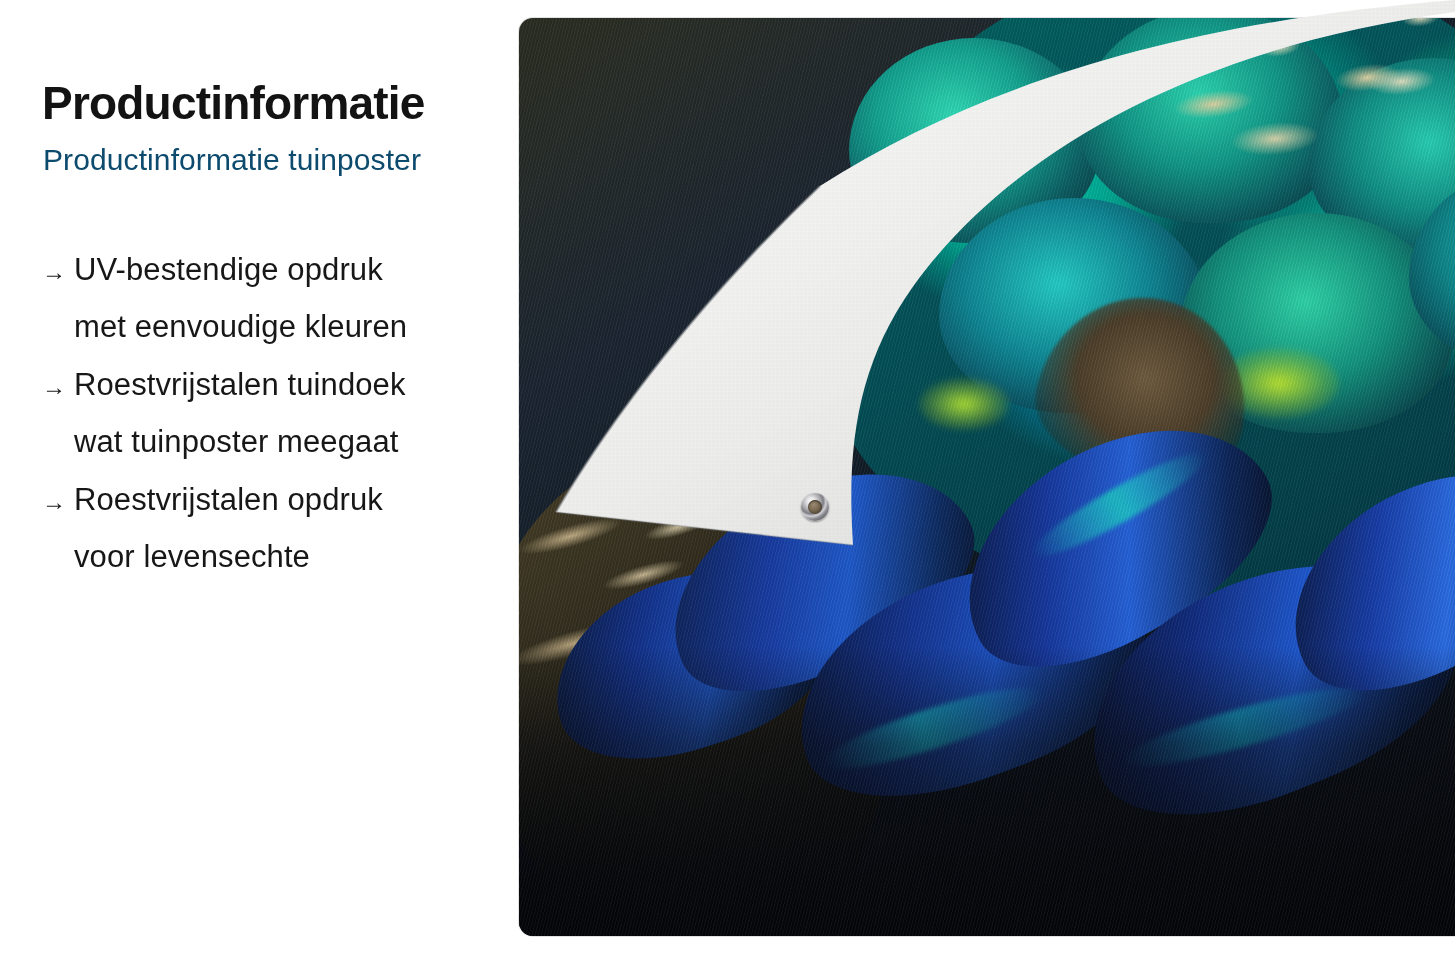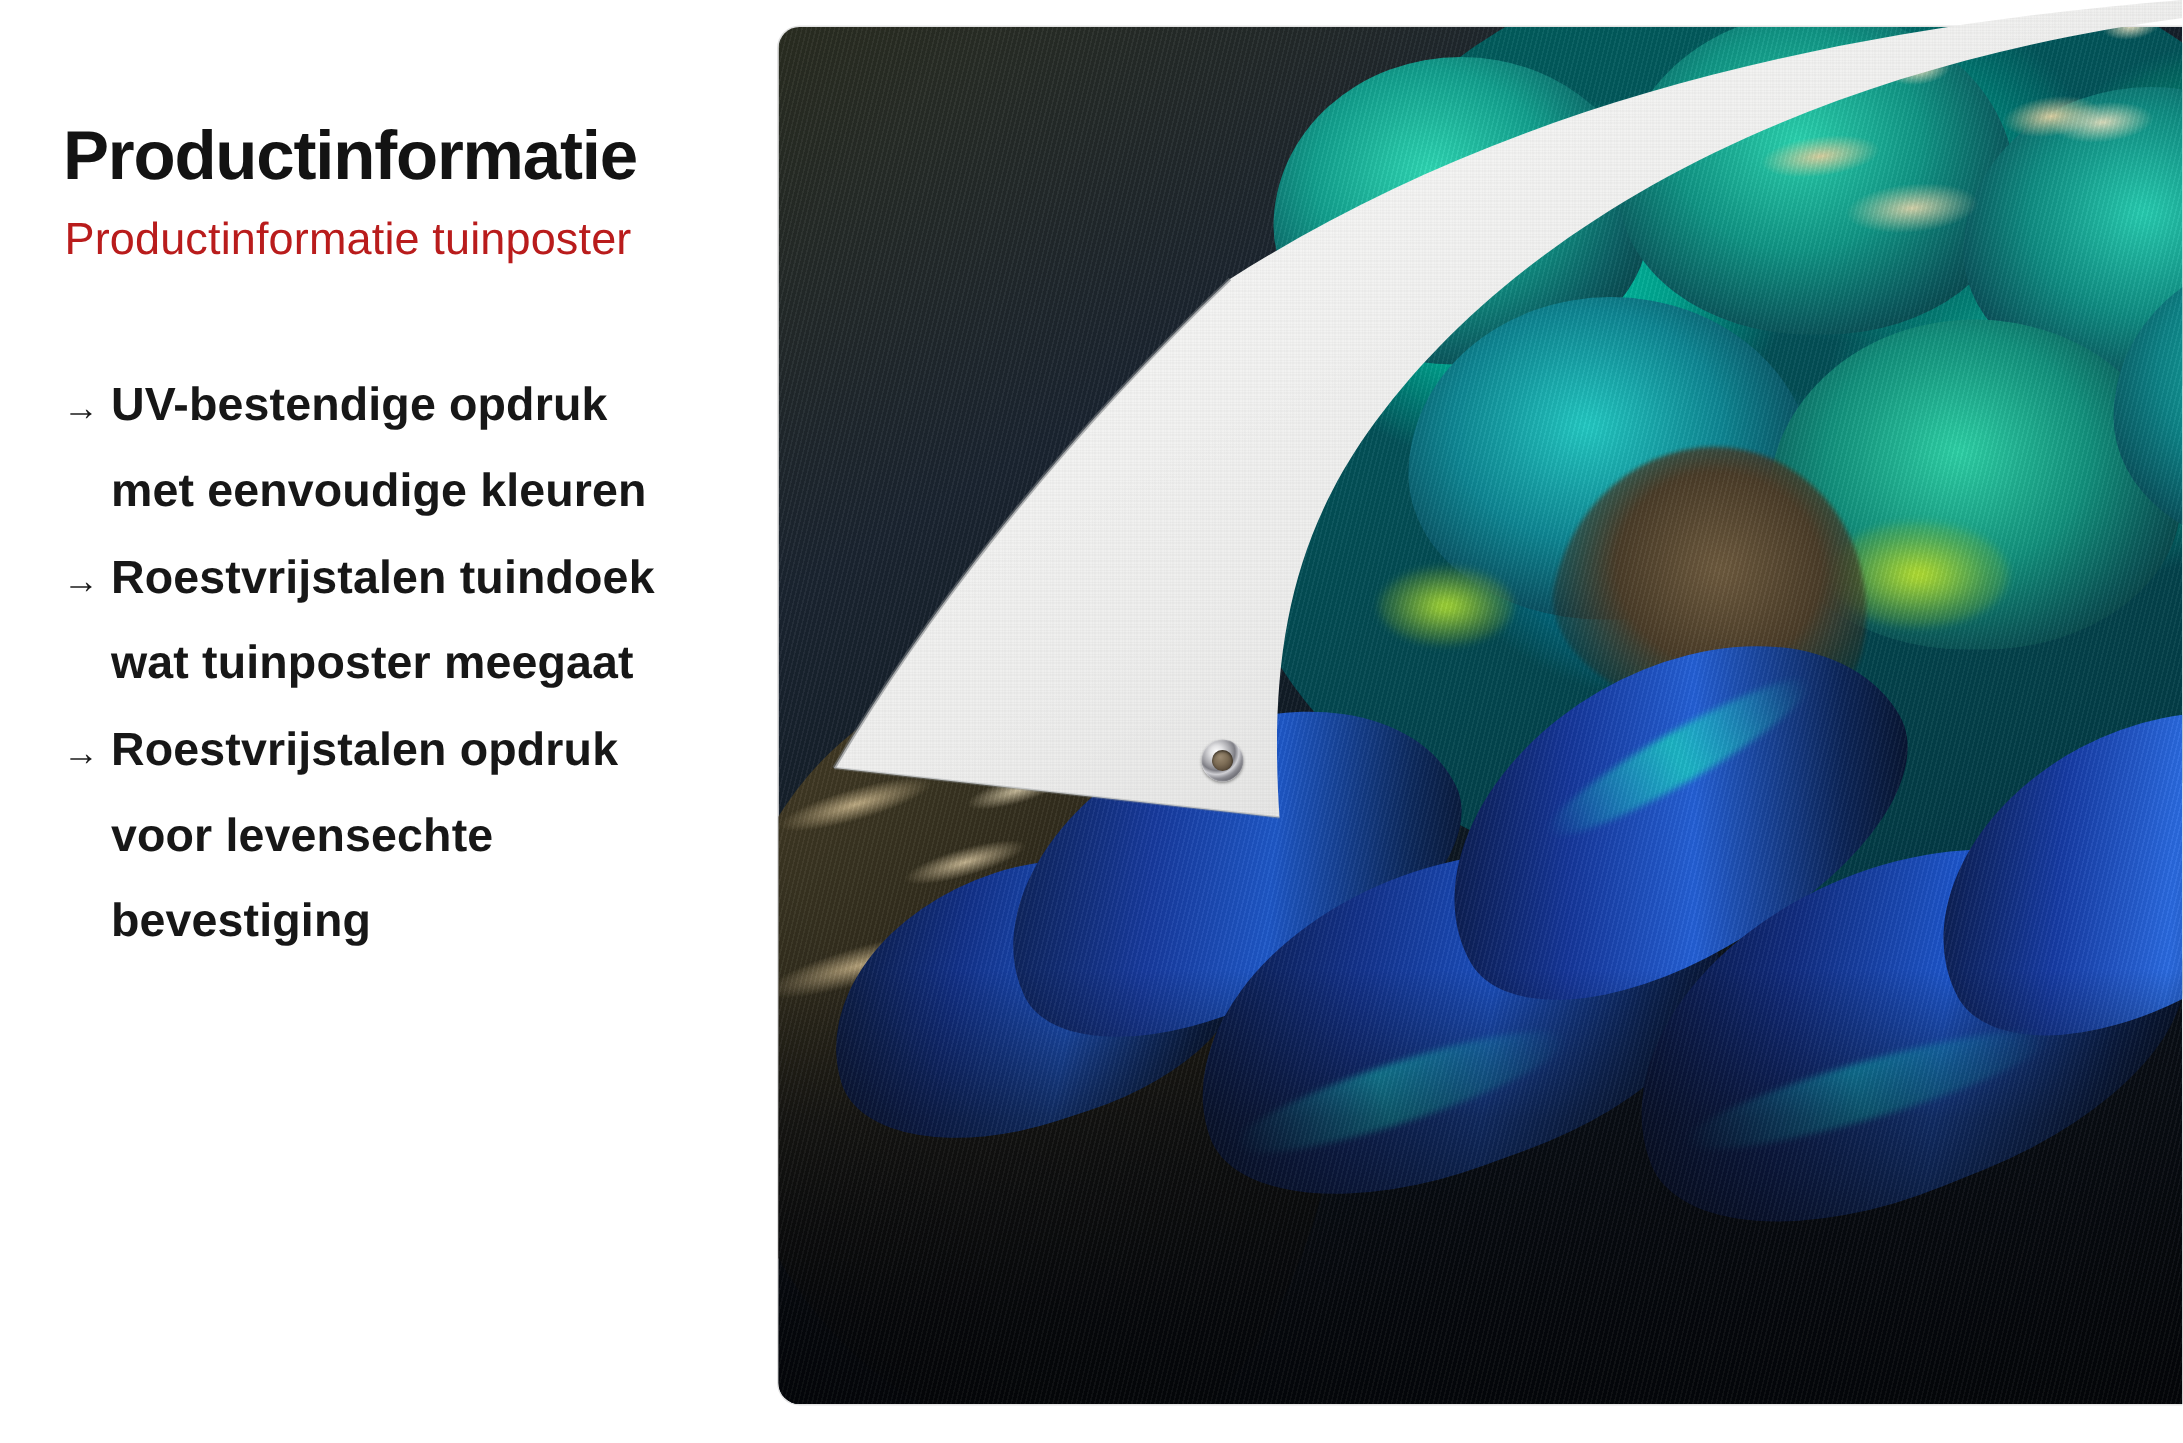--- a/index.html
+++ b/index.html
@@ -42,21 +42,21 @@
     line-height: 1.05;
     white-space: nowrap;
   }
 
   #brand-subtitle {
     position: absolute;
     left: 43px;
     top: 118px;
     font-size: 30px;
     font-weight: 400;
-    color: #b91c1c;
+    color: #0c4a6e;
     letter-spacing: 0.1px;
     line-height: 1.15;
     white-space: nowrap;
   }
 
   #feature-list {
     position: absolute;
     left: 42px;
     top: 252px;
     width: 520px;
@@ -84,21 +84,20 @@
     color: #171717;
     line-height: 1;
   }
 
   .feature-arrow.blank {
     color: transparent;
   }
 
   .feature-text {
     white-space: nowrap;
-    font-weight: bold;
   }
 
   
   #poster-photo {
     position: absolute;
     left: 519px;
     top: 18px;
     width: 936px;
     height: 918px;
     border-radius: 14px 0 0 14px;
@@ -382,21 +381,20 @@
         <div class="feature-line">
           <span class="feature-arrow">→</span>
           <span class="feature-text">Roestvrijstalen opdruk</span>
         </div>
         <div class="feature-line">
           <span class="feature-arrow blank">&nbsp;</span>
           <span class="feature-text">voor levensechte</span>
         </div>
         <div class="feature-line">
           <span class="feature-arrow blank">&nbsp;</span>
-          <span class="feature-text">bevestiging</span>
         </div>
       </li>
 
     </ul>
   </section>
 
   <figure id="poster-photo" style="margin:0;" aria-label="Close-up van iriserende pauwenveren in blauw, turquoise en groen">
 
     <div id="feather-bed"></div>
 

